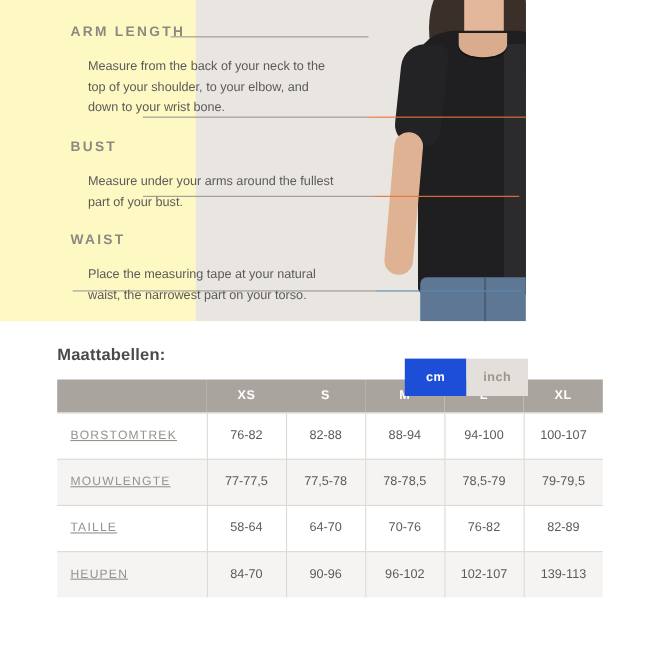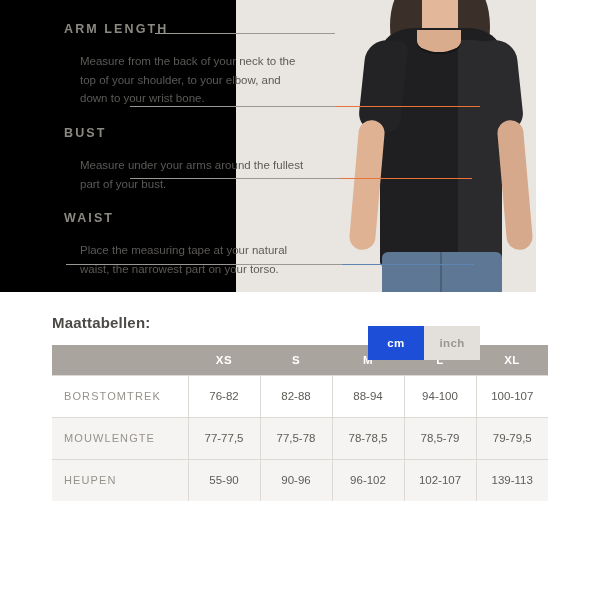--- a/index.html
+++ b/index.html
@@ -8,23 +8,23 @@
     width: 600px;
     height: 600px;
     background: #ffffff;
     font-family: "Liberation Sans", sans-serif;
     overflow: hidden;
   }
 
   
   .hero {
     position: relative;
-    width: 536px;
+    width: 478px;
     height: 292px;
-    background: #000000;
+    background: #fef9c3;
     overflow: hidden;
   }
   .hero-bg-right {
     position: absolute;
     top: 0; right: 0;
     width: 300px; height: 292px;
     background: #e9e6e2;
   }
 
   
@@ -157,20 +157,21 @@
     border: 1px solid #ddd9d4;
   }
   tbody td.rowlabel {
     text-align: left;
     padding-left: 12px;
     font-size: 11px;
     letter-spacing: 1.1px;
     color: #96928c;
     border-left: none;
     text-transform: uppercase;
+    text-decoration: underline;
   }
   tbody tr.alt td { background: #f6f4f2; }
   tbody tr td:last-child { border-right: none; }
   tbody tr:last-child td { border-bottom: none; }
 </style>
 </head>
 <body>
 
 <div class="hero">
   <div class="hero-bg-right"></div>
@@ -245,23 +246,31 @@
         <td>100-107</td>
       </tr>
       <tr class="alt">
         <td class="rowlabel">MOUWLENGTE</td>
         <td>77-77,5</td>
         <td>77,5-78</td>
         <td>78-78,5</td>
         <td>78,5-79</td>
         <td>79-79,5</td>
       </tr>
+      <tr>
+        <td class="rowlabel">TAILLE</td>
+        <td>58-64</td>
+        <td>64-70</td>
+        <td>70-76</td>
+        <td>76-82</td>
+        <td>82-89</td>
+      </tr>
       <tr class="alt">
         <td class="rowlabel">HEUPEN</td>
-        <td>55-90</td>
+        <td>84-70</td>
         <td>90-96</td>
         <td>96-102</td>
         <td>102-107</td>
         <td>139-113</td>
       </tr>
     </tbody>
   </table>
 </div>
 
 </body></html>

